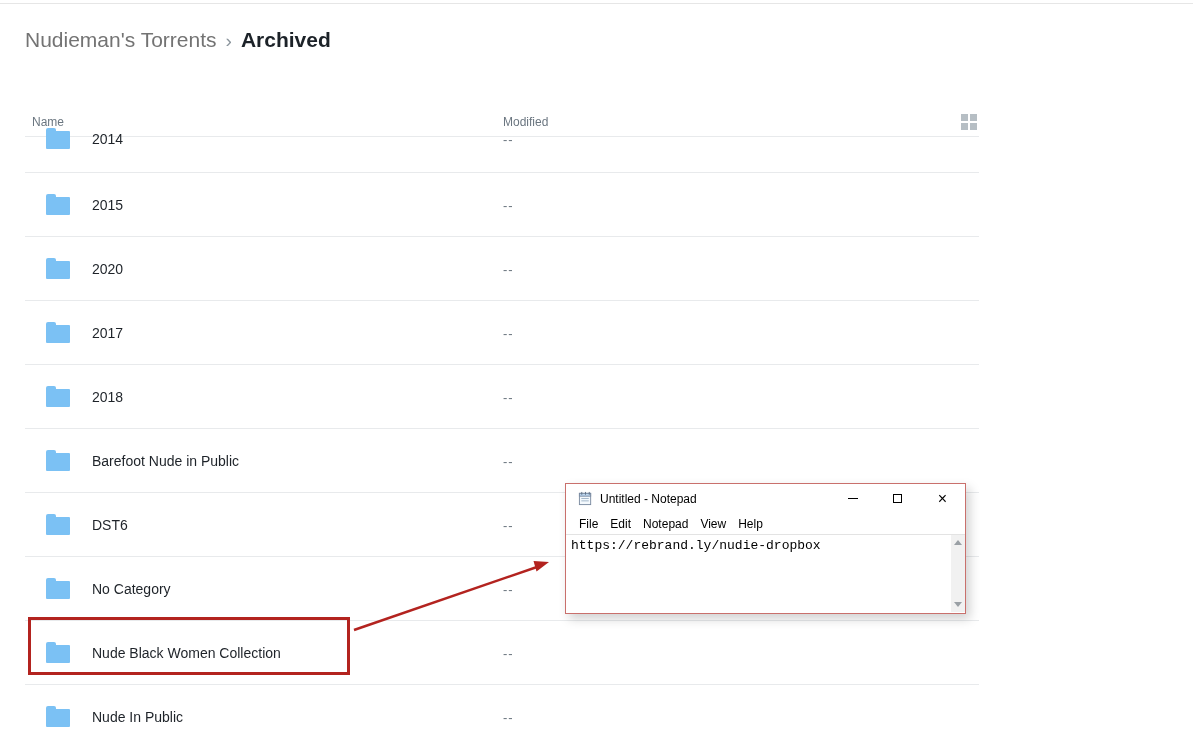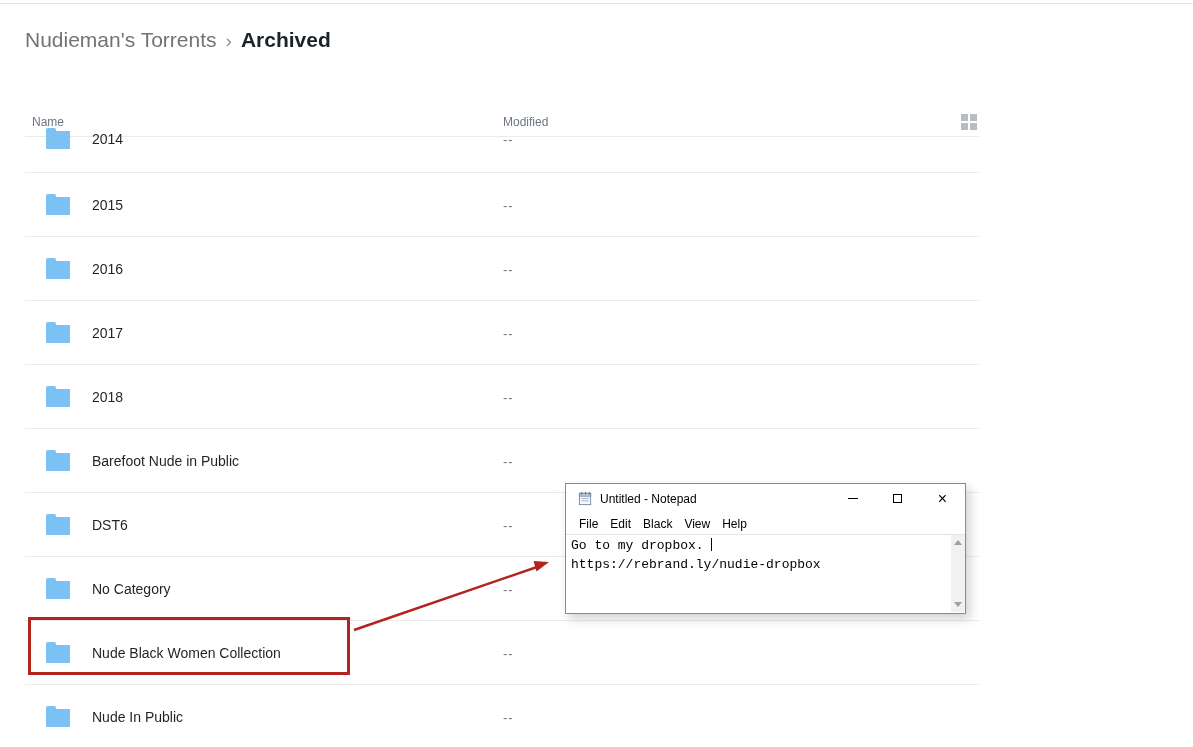--- a/index.html
+++ b/index.html
@@ -117,21 +117,21 @@
     </div>
 
     <div class="row">
       <span class="folder-icon"></span>
       <span class="row-name">2015</span>
       <span class="row-modified">--</span>
     </div>
 
     <div class="row">
       <span class="folder-icon"></span>
-      <span class="row-name">2016</span>
+      <span class="row-name">2020</span>
       <span class="row-modified">--</span>
     </div>
 
     <div class="row">
       <span class="folder-icon"></span>
       <span class="row-name">2017</span>
       <span class="row-modified">--</span>
     </div>
 
     <div class="row">
@@ -202,27 +202,26 @@
       </span>
       <span class="np-btn">
         <span class="close-glyph">×</span>
       </span>
     </span>
   </div>
 
   <div class="np-menubar">
     <span class="np-menu-item">File</span>
     <span class="np-menu-item">Edit</span>
-    <span class="np-menu-item">Black</span>
+    <span class="np-menu-item">Notepad</span>
     <span class="np-menu-item">View</span>
     <span class="np-menu-item">Help</span>
   </div>
 
   <div class="np-textarea">
-    <div class="np-line"><span>Go to my dropbox. </span><span class="text-cursor"></span></div>
     <div class="np-line">https://rebrand.ly/nudie-dropbox</div>
 
     <div class="np-scrollbar">
       <span class="tri-up"></span>
       <span class="tri-down"></span>
     </div>
   </div>
 
 </div>
 

